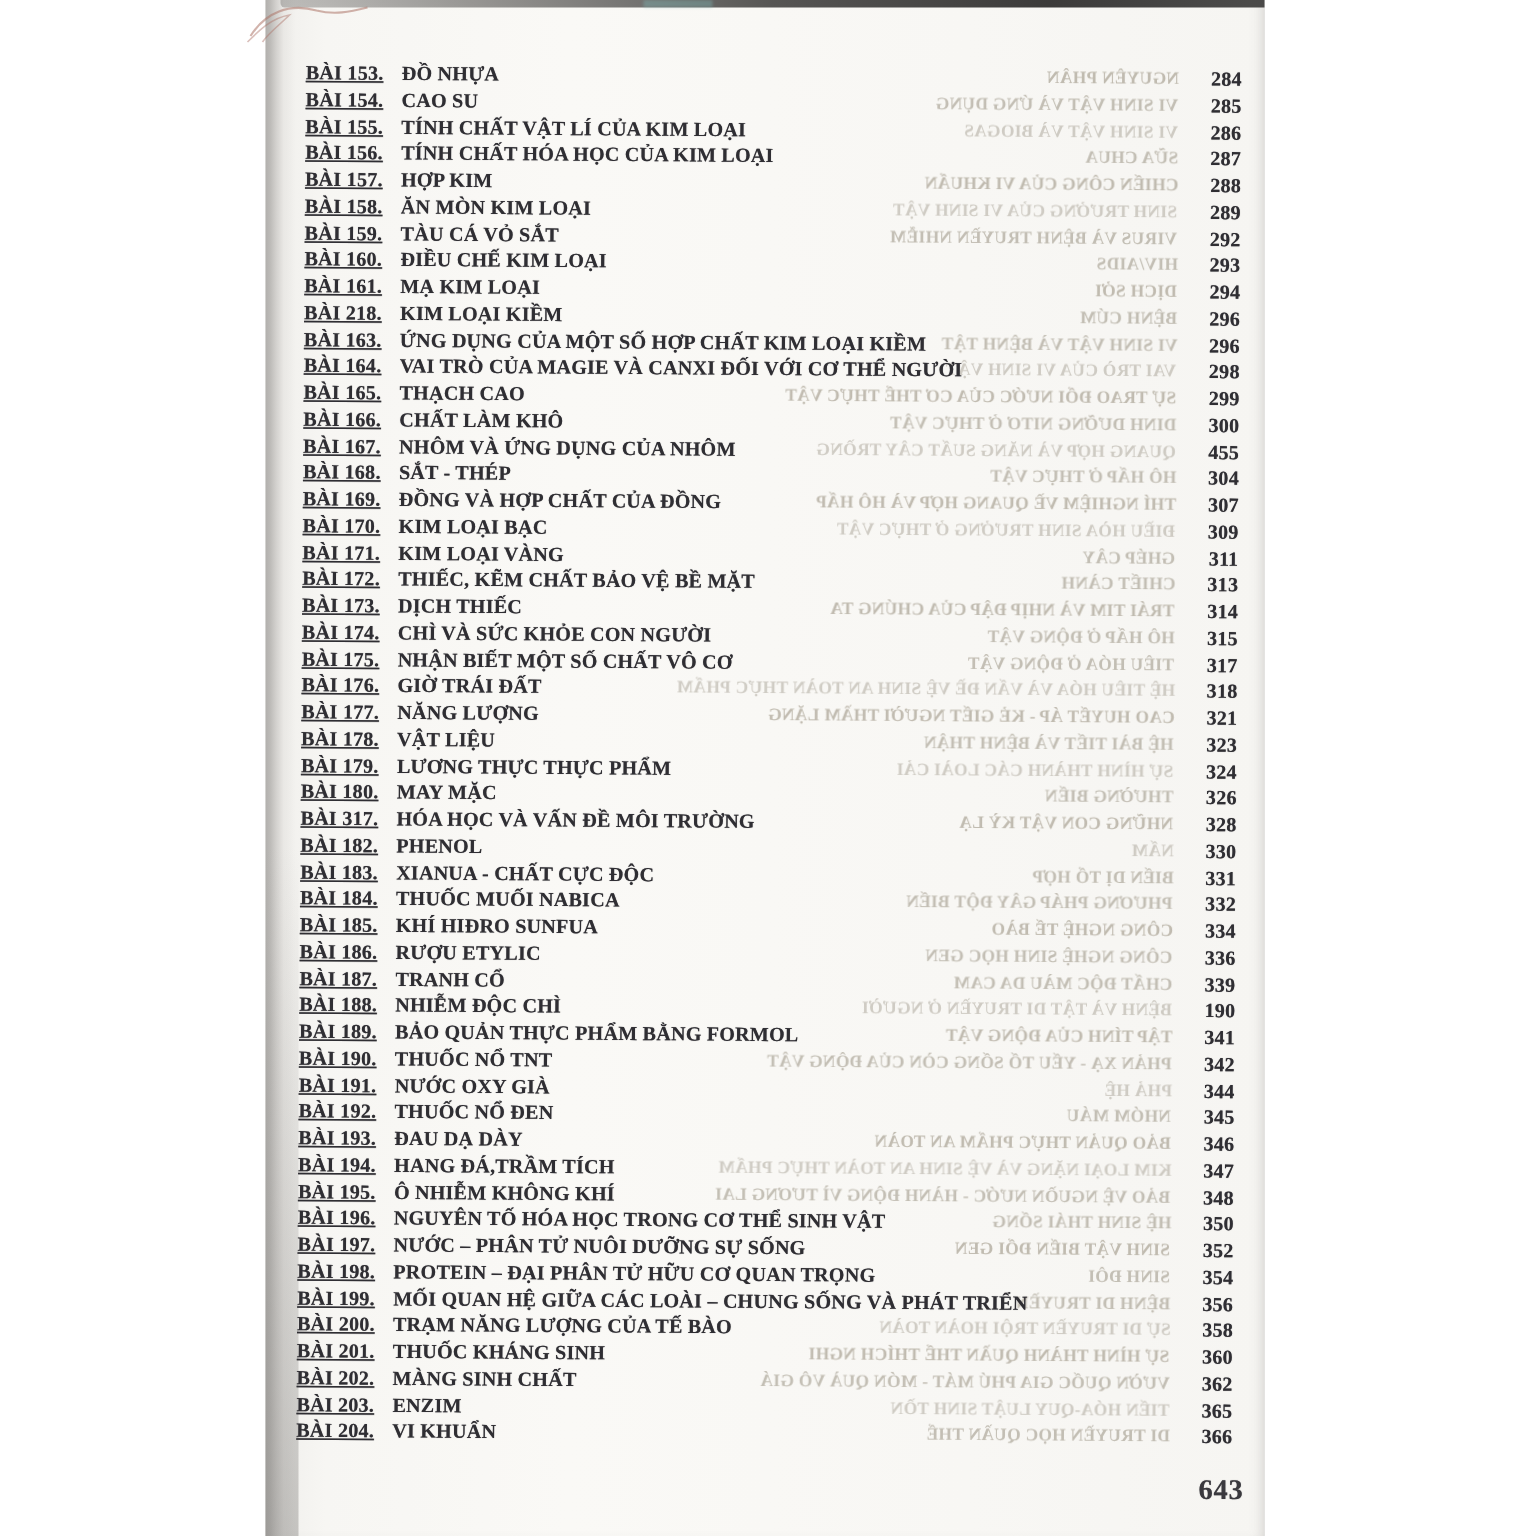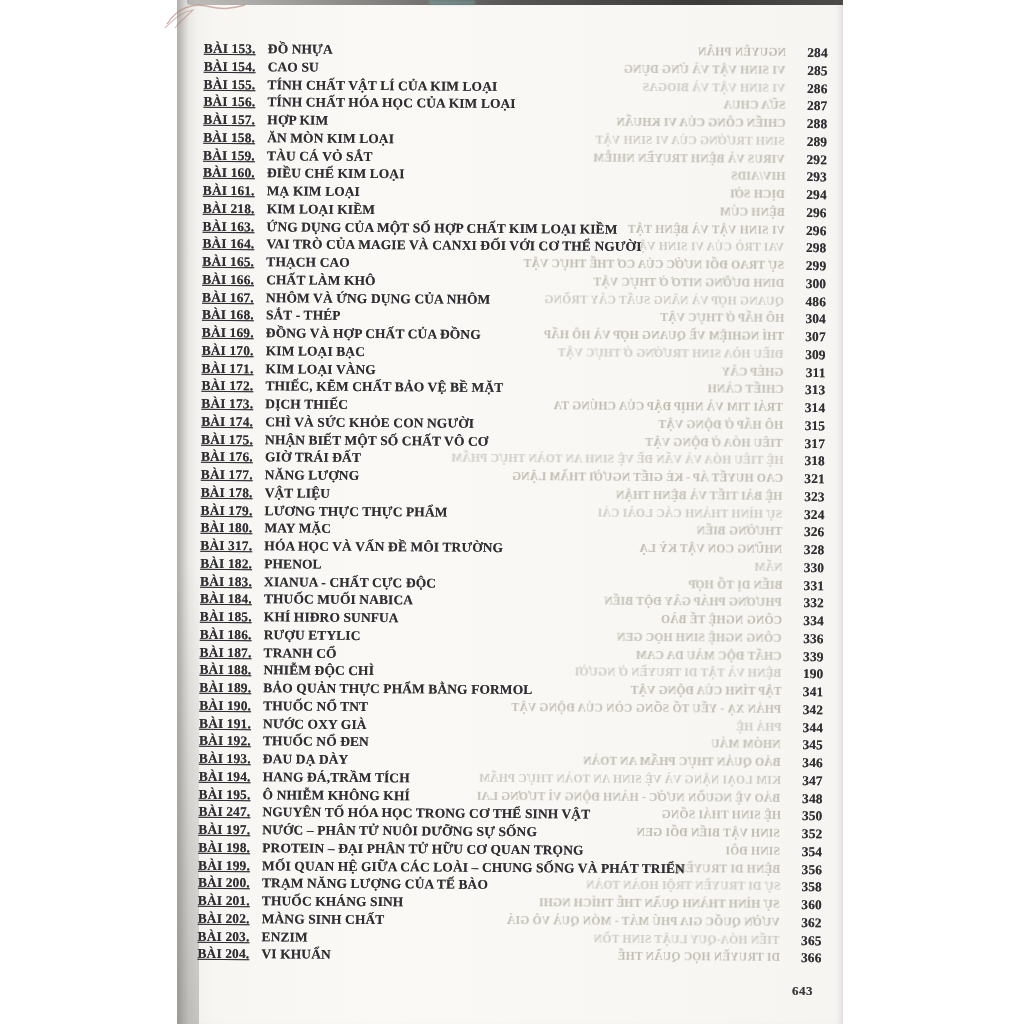--- a/index.html
+++ b/index.html
@@ -25,21 +25,21 @@
            text-shadow:0 0 .5px rgba(47,46,51,.65);}
   .toc-row .lbl{position:absolute;left:24px;white-space:nowrap;text-decoration:underline;}
   .toc-row .ttl{position:absolute;left:88px;white-space:nowrap;}
   .toc-row .pg{position:absolute;right:18px;white-space:nowrap;}
   .toc-row .bleed{position:absolute;right:60px;top:0;white-space:nowrap;
            transform:scaleX(-1);font-size:11.6px;font-weight:700;letter-spacing:.2px;
            color:rgba(151,143,128,.55);filter:blur(.35px);text-shadow:none;}
   .toc-row:nth-child(3n) .bleed{color:rgba(151,143,128,.42);}
   .toc-row:nth-child(4n+1) .bleed{color:rgba(158,150,134,.62);}
 
-  .folio{position:absolute;right:30px;top:983px;font-size:13px;font-weight:700;color:#3a393e;
+  .folio{position:absolute;right:14px;top:983px;font-size:19px;font-weight:700;color:#3a393e;
          letter-spacing:.5px;text-shadow:0 0 .5px rgba(47,46,51,.6);}
 </style>
 </head>
 <body>
 
 <div class="stage">
   <div class="scan-page">
 
     <div class="left-edge-band"></div>
     <div class="left-edge-darken"></div>
@@ -133,21 +133,21 @@
         <div class="toc-row">
     <span class="bleed">DINH DƯỠNG NITƠ Ở THỰC VẬT</span>
     <span class="lbl">BÀI 166.</span>
     <span class="ttl">CHẤT LÀM KHÔ</span>
     <span class="pg">300</span>
   </div>
         <div class="toc-row">
     <span class="bleed">QUANG HỢP VÀ NĂNG SUẤT CÂY TRỒNG</span>
     <span class="lbl">BÀI 167.</span>
     <span class="ttl">NHÔM VÀ ỨNG DỤNG CỦA NHÔM</span>
-    <span class="pg">486</span>
+    <span class="pg">455</span>
   </div>
         <div class="toc-row">
     <span class="bleed">HÔ HẤP Ở THỰC VẬT</span>
     <span class="lbl">BÀI 168.</span>
     <span class="ttl">SẮT - THÉP</span>
     <span class="pg">304</span>
   </div>
         <div class="toc-row">
     <span class="bleed">THÍ NGHIỆM VỀ QUANG HỢP VÀ HÔ HẤP</span>
     <span class="lbl">BÀI 169.</span>
@@ -305,21 +305,21 @@
     <span class="pg">347</span>
   </div>
         <div class="toc-row">
     <span class="bleed">BẢO VỆ NGUỒN NƯỚC - HÀNH ĐỘNG VÌ TƯƠNG LAI</span>
     <span class="lbl">BÀI 195.</span>
     <span class="ttl">Ô NHIỄM KHÔNG KHÍ</span>
     <span class="pg">348</span>
   </div>
         <div class="toc-row">
     <span class="bleed">HỆ SINH THÁI SỐNG</span>
-    <span class="lbl">BÀI 247.</span>
+    <span class="lbl">BÀI 196.</span>
     <span class="ttl">NGUYÊN TỐ HÓA HỌC TRONG CƠ THỂ SINH VẬT</span>
     <span class="pg">350</span>
   </div>
         <div class="toc-row">
     <span class="bleed">SINH VẬT BIẾN ĐỔI GEN</span>
     <span class="lbl">BÀI 197.</span>
     <span class="ttl">NƯỚC – PHÂN TỬ NUÔI DƯỠNG SỰ SỐNG</span>
     <span class="pg">352</span>
   </div>
         <div class="toc-row">

